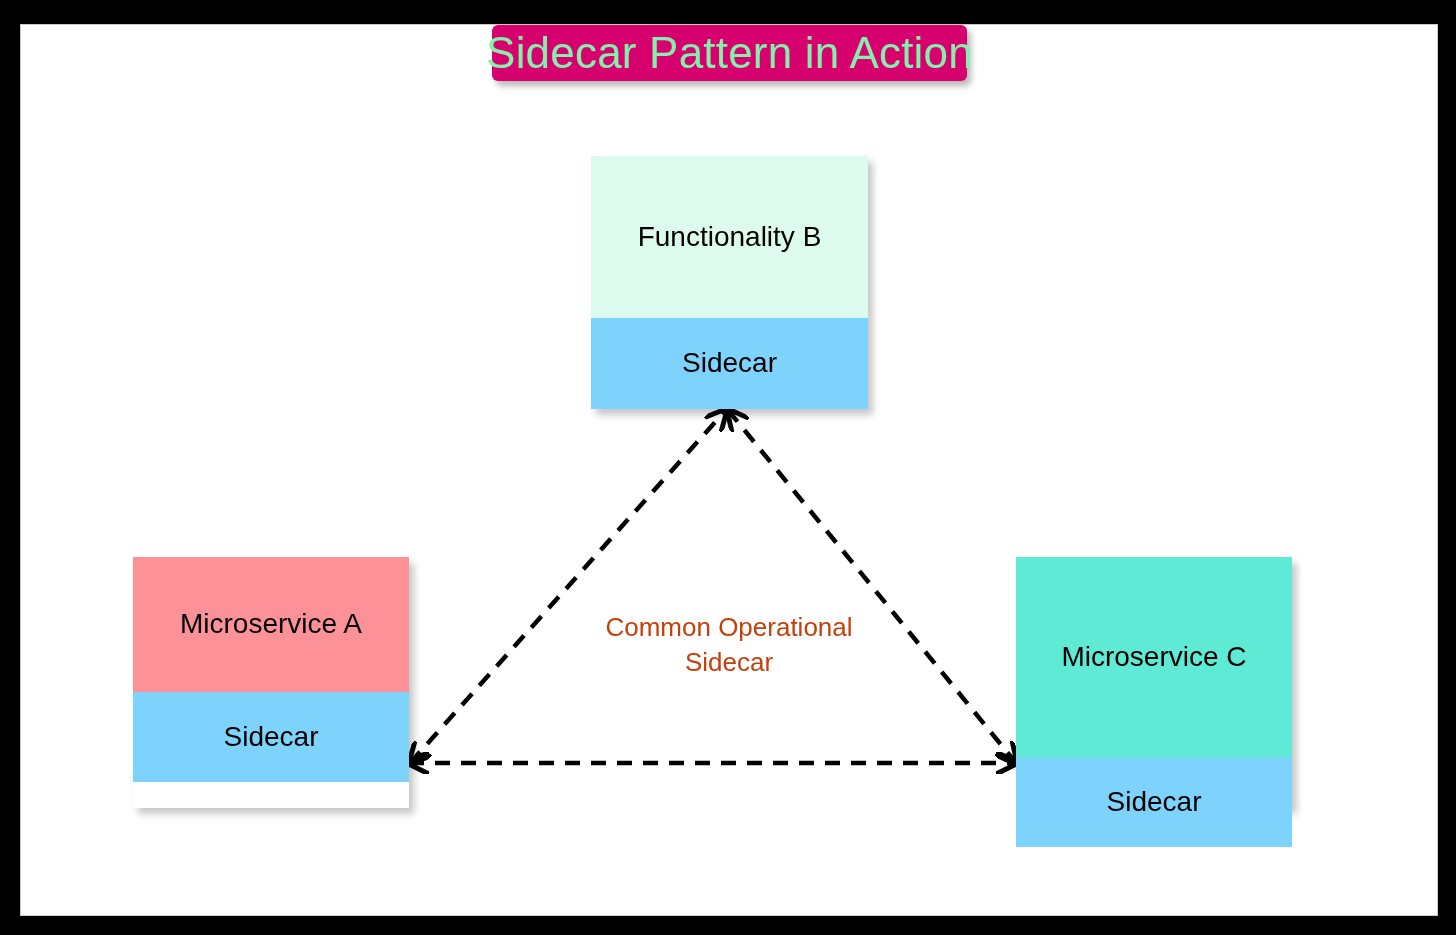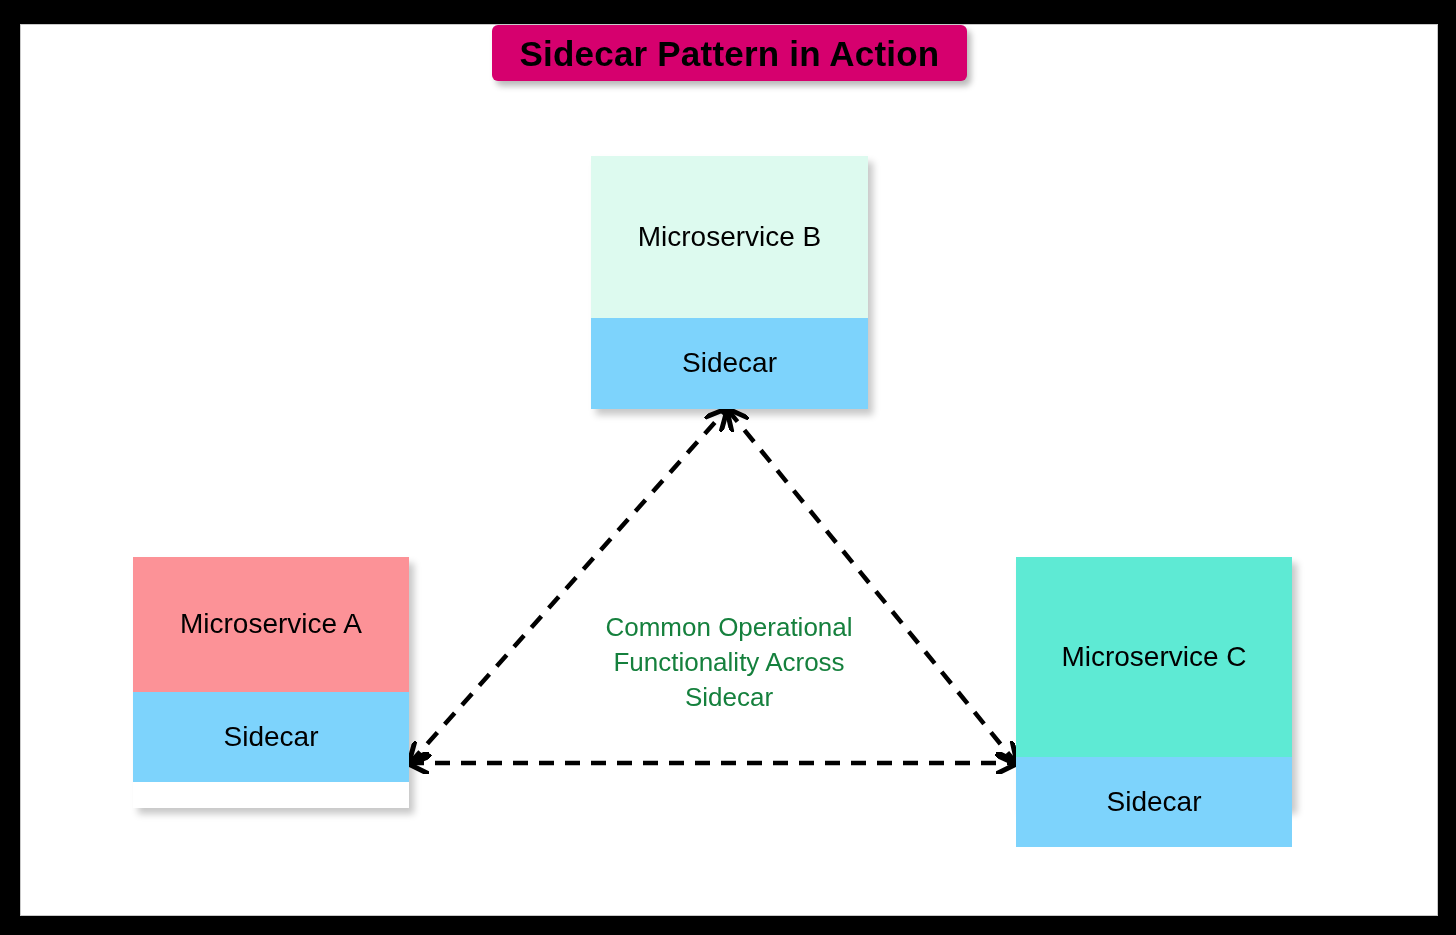--- a/index.html
+++ b/index.html
@@ -41,23 +41,23 @@
     width: 475px;
     height: 56px;
     background: #D6006E;
     border-radius: 6px;
     display: flex;
     align-items: center;
     justify-content: center;
     box-shadow: 4px 5px 6px rgba(0,0,0,0.28);
   }
   #title-banner .title-text {
-    color: #000000;
-    font-size: 35px;
-    font-weight: 700;
+    color: #86efac;
+    font-size: 44px;
+    font-weight: 400;
     letter-spacing: 0.2px;
     white-space: nowrap;
     line-height: 1;
   }
 
   
   .service-box {
     position: absolute;
     box-shadow: 5px 6px 7px rgba(0,0,0,0.22);
   }
@@ -107,21 +107,21 @@
     pointer-events: none;
   }
 
   
   #center-caption {
     position: absolute;
     left: 508px;
     top: 585px;
     width: 400px;
     text-align: center;
-    color: #15803d;
+    color: #c2410c;
     font-size: 26px;
     line-height: 35px;
     font-weight: 400;
   }
   #center-caption .cap-line { display: block; white-space: nowrap; }
 </style>
 </head>
 <body>
 
 <div id="stage">
@@ -143,21 +143,21 @@
 
         C sidecar --&gt;
       <line x1="707" y1="385" x2="995" y2="738" stroke="#000000" stroke-width="4.5" stroke-dasharray="15 11" marker-start="url(#arrow-head)" marker-end="url(#arrow-head)"></line>
 
         C sidecar --&gt;
       <line x1="388" y1="738" x2="995" y2="738" stroke="#000000" stroke-width="4.5" stroke-dasharray="15 11" marker-start="url(#arrow-head)" marker-end="url(#arrow-head)"></line>
     </svg>
 
     <div id="box-b" class="service-box">
       <div class="service-head">
-        <span class="box-label">Microservice B</span>
+        <span class="box-label">Functionality B</span>
       </div>
       <div class="service-sidecar">
         <span class="box-label">Sidecar</span>
       </div>
     </div>
 
     <div id="box-a" class="service-box">
       <div class="service-head">
         <span class="box-label">Microservice A</span>
       </div>
@@ -170,18 +170,17 @@
       <div class="service-head">
         <span class="box-label">Microservice C</span>
       </div>
       <div class="service-sidecar">
         <span class="box-label">Sidecar</span>
       </div>
     </div>
 
     <div id="center-caption">
       <span class="cap-line">Common Operational</span>
-      <span class="cap-line">Functionality Across</span>
       <span class="cap-line">Sidecar</span>
     </div>
 
   </div>
 </div>
 
 </body></html>

